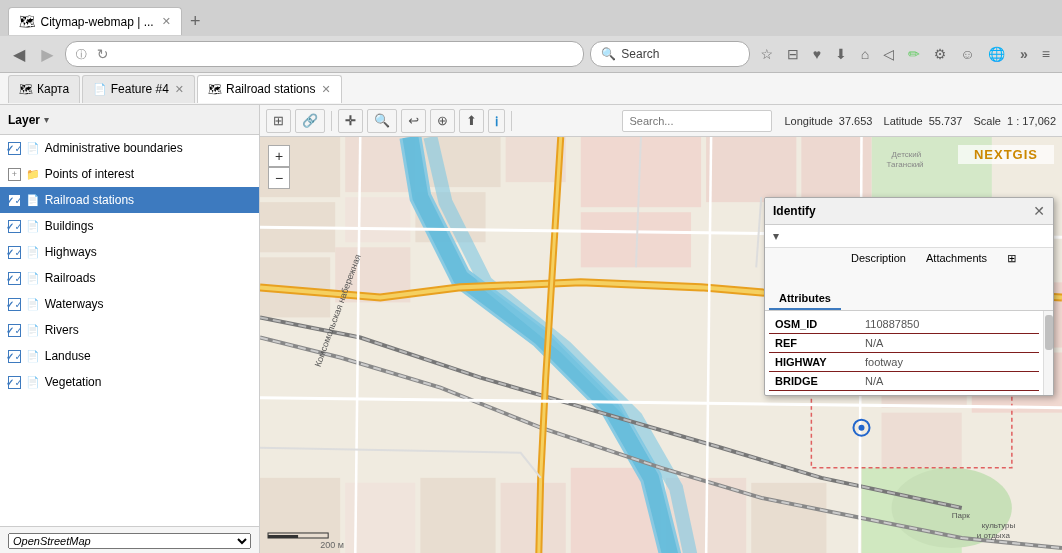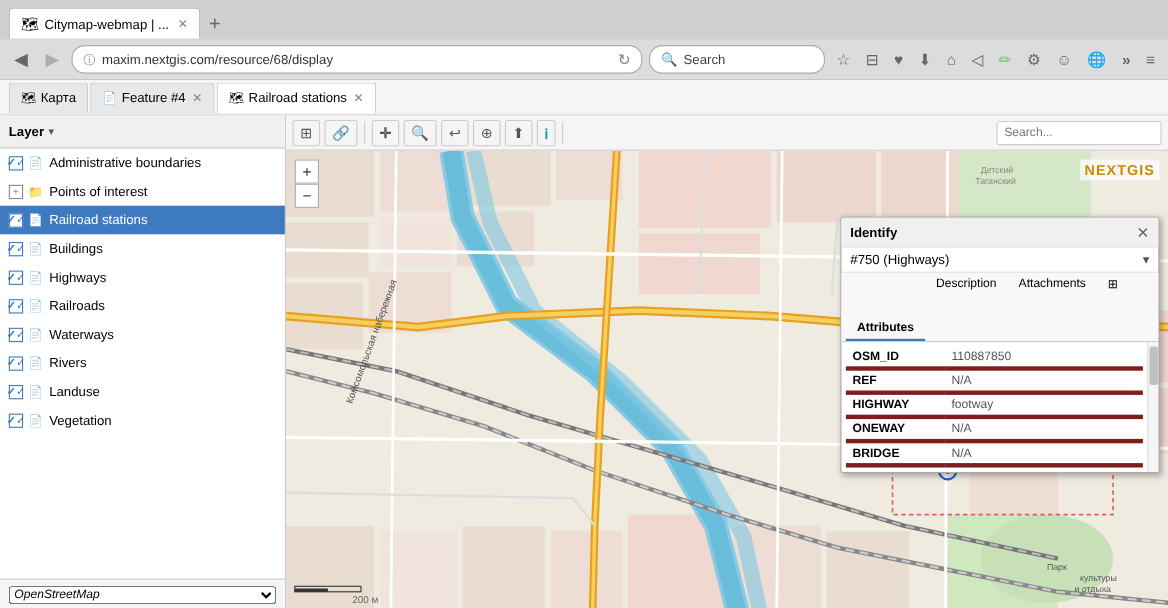--- a/index.html
+++ b/index.html
@@ -66,21 +66,21 @@
     .identify-title { font-weight: bold; font-size: 12px; }
     .identify-close { cursor: pointer; font-size: 14px; color: #666; background: none; border: none; }
     .identify-feature-row { display: flex; align-items: center; padding: 4px 8px; border-bottom: 1px solid #ddd; }
     .identify-feature-name { flex: 1; font-size: 12px; }
     .identify-feature-dropdown { font-size: 12px; color: #555; cursor: pointer; }
     .identify-tabs { display: flex; border-bottom: 1px solid #ccc; padding: 0 4px; background: #f8f8f8; }
     .identify-tab { padding: 4px 10px; font-size: 11px; cursor: pointer; border-bottom: 2px solid transparent; }
     .identify-tab.active { border-bottom: 2px solid #3d7abf; font-weight: bold; margin-top: 40px; }
     .identify-content { padding: 4px; max-height: 200px; overflow-y: auto; }
     .attr-table { width: 100%; border-collapse: collapse; }
-    .attr-table tr td { padding: 3px 6px; font-size: 11px; border-bottom: 4px solid #7f1d1d; vertical-align: top; }
+    .attr-table tr td { padding: 3px 6px; font-size: 11px; border-bottom: 1px solid #7f1d1d; vertical-align: top; }
     .attr-table tr td:first-child { font-weight: bold; width: 90px; }
     .attr-table tr td:last-child { color: #555; }
 
     .map-area-wrapper { display: flex; flex-direction: column; flex: 1; }
     .map-inner { flex: 1; position: relative; overflow: hidden; }
 
     
     .map-svg { position: absolute; inset: 0; }
   </style>
 </head>
@@ -93,21 +93,20 @@
       <span>Citymap-webmap | ...</span>
       <span class="tab-close">✕</span>
     </div>
     <button class="new-tab-btn">+</button>
   </div>
   <div class="address-bar">
     <button class="nav-btn" style="font-size:16px;">◀</button>
     <button class="nav-btn" style="font-size:16px; opacity:0.4;">▶</button>
     <div class="url-container">
       <span class="url-icon">ⓘ</span>
-      <span class="url-text">maxim.nextgis.com/resource/68/display</span>
       <span class="url-refresh">↻</span>
     </div>
     <div class="search-container">
       <span class="search-icon">🔍</span>
       <span class="search-text">Search</span>
     </div>
     <span class="toolbar-icon">☆</span>
     <span class="toolbar-icon">⊟</span>
     <span class="toolbar-icon">♥</span>
     <span class="toolbar-icon">⬇</span>
@@ -246,20 +245,28 @@
         <div class="map-tool-sep"></div>
         <button class="map-tool-btn" style="font-weight:bold;">✛</button>
         <button class="map-tool-btn">🔍</button>
         <button class="map-tool-btn">↩</button>
         <button class="map-tool-btn">⊕</button>
         <button class="map-tool-btn">⬆</button>
         <button class="map-tool-btn" style="color:#2288cc;font-weight:bold;">ℹ</button>
         <div class="map-tool-sep"></div>
         <div style="flex:1;"></div>
         <input type="text" style="border: 1px solid rgb(204, 204, 204); border-radius: 2px; padding: 2px 6px; font-size: 11px; width: 150px; height: 22px;" placeholder="Search...">
+        <span style="margin-left:8px;font-size:11px;color:#333;white-space:nowrap;">
+          <span>Longitude</span>
+          <span style="margin-left:3px;">37.653</span>
+          <span style="margin-left:8px;">Latitude</span>
+          <span style="margin-left:3px;">55.737</span>
+          <span style="margin-left:8px;">Scale</span>
+          <span style="margin-left:3px;">1 : 17,062</span>
+        </span>
       </div>
 
       <div class="map-inner">
 
         <svg class="map-svg" viewBox="0 0 800 420" preserveAspectRatio="xMidYMid slice">
 
           <rect width="800" height="420" fill="#f0ebe0"></rect>
 
           <rect x="0" y="0" width="80" height="60" fill="#e8ddd0"></rect>
           <rect x="85" y="0" width="70" height="55" fill="#edddd4"></rect>
@@ -349,29 +356,28 @@
           <text x="720" y="390" font-size="8" fill="#555" font-family="Arial">культуры</text>
           <text x="715" y="400" font-size="8" fill="#555" font-family="Arial">и отдыха</text>
           <text x="60" y="410" font-size="9" fill="#666" font-family="Arial">200 м</text>
         </svg>
 
         <div class="zoom-controls">
           <button class="zoom-btn">+</button>
           <button class="zoom-btn">−</button>
         </div>
 
-        <div style="position:absolute;top:8px;right:8px;z-index:10;font-size:13px;font-weight:bold;color:#cc8800;letter-spacing:1px;background:rgba(255,255,255,0.7);padding:2px 4px;">NEXTGIS</div>
+        <div style="position:absolute;top:8px;right:8px;z-index:10;font-size:13px;font-weight:bold;color:#cc8800;letter-spacing:1px;background:rgba(255,255,255,0.7);padding:2px 16px;">NEXTGIS</div>
 
         <div class="identify-panel">
           <div class="identify-header">
             <span class="identify-title">Identify</span>
             <button class="identify-close">✕</button>
           </div>
           <div class="identify-feature-row">
-            <span class="identify-feature-name">#750 (Highways)</span>
             <span class="identify-feature-dropdown">▾</span>
           </div>
           <div class="identify-tabs">
             <div class="identify-tab active">
               <span>Attributes</span>
             </div>
             <div class="identify-tab">
               <span>Description</span>
             </div>
             <div class="identify-tab">
@@ -391,24 +397,20 @@
                 </tr>
                 <tr>
                   <td>REF</td>
                   <td>N/A</td>
                 </tr>
                 <tr>
                   <td>HIGHWAY</td>
                   <td>footway</td>
                 </tr>
                 <tr>
-                  <td>ONEWAY</td>
-                  <td>N/A</td>
-                </tr>
-                <tr>
                   <td>BRIDGE</td>
                   <td>N/A</td>
                 </tr>
               </tbody>
                 </table>
             </div>
             <div style="width:10px;background:#f5f5f5;border-left:1px solid #ddd;">
               <div style="width:8px;height:35px;background:#c0c0c0;border-radius:3px;margin:2px auto;margin-top:4px;"></div>
             </div>
           </div>

